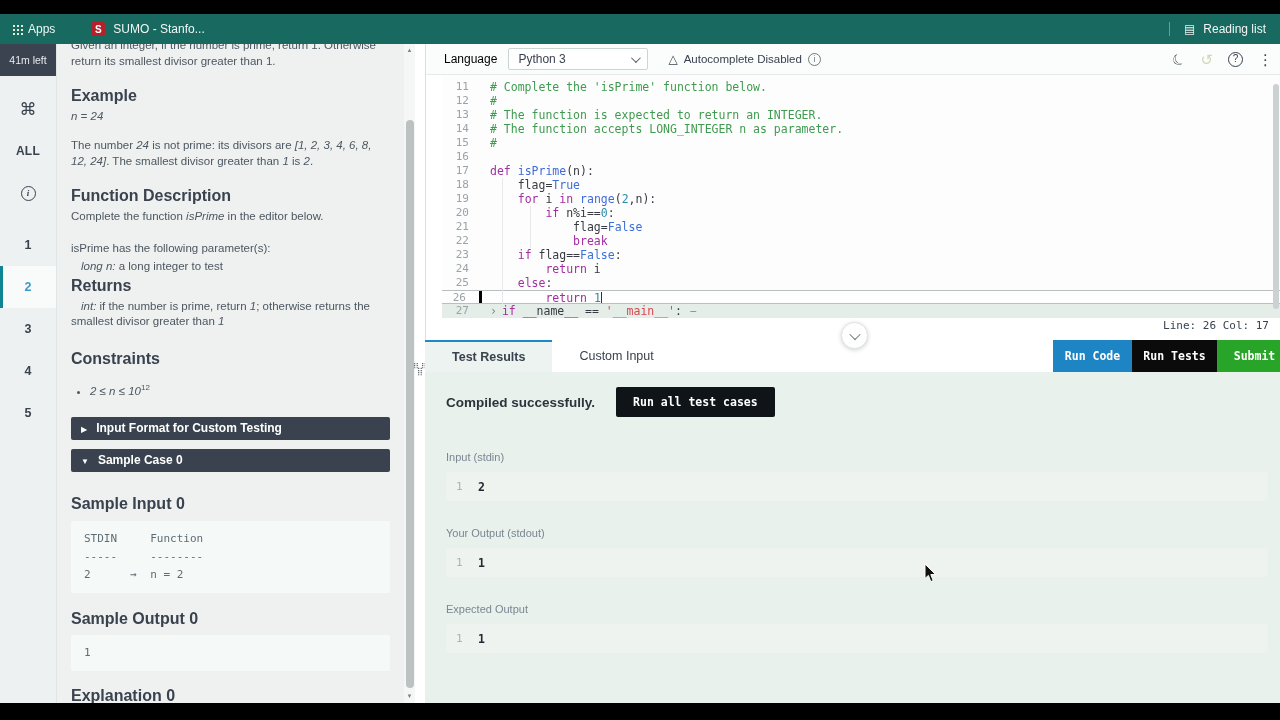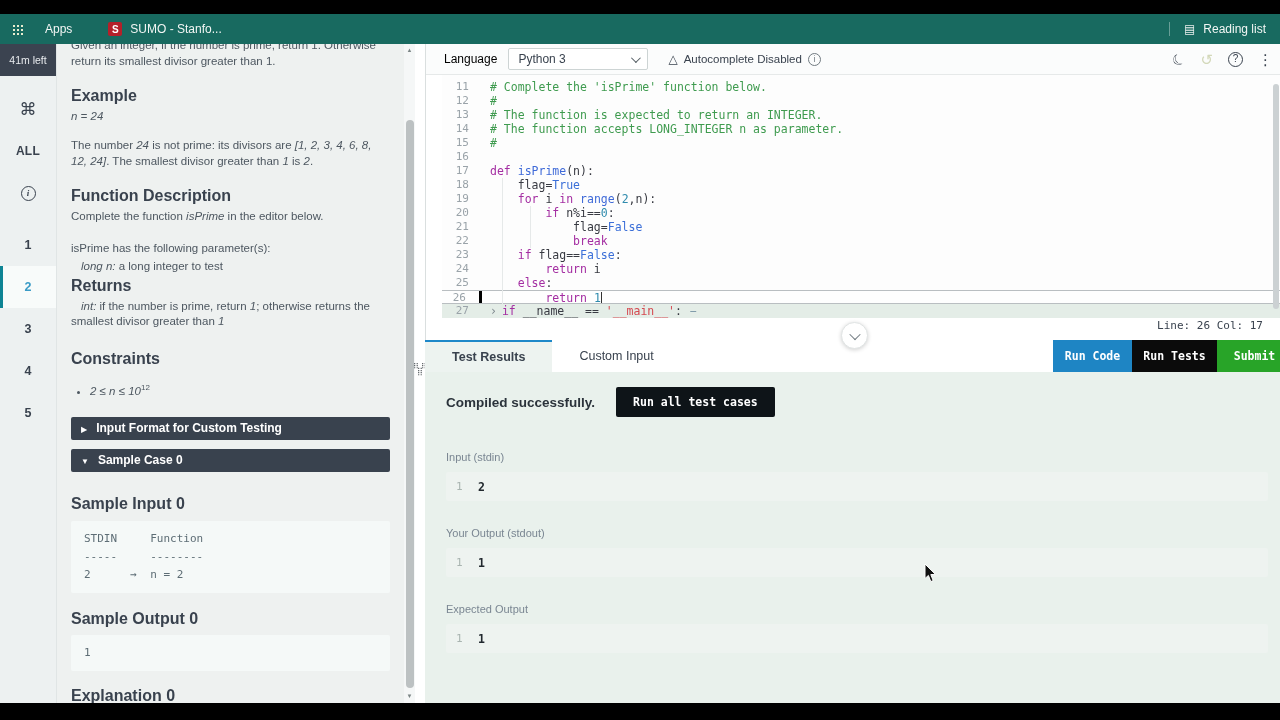--- a/index.html
+++ b/index.html
@@ -8,21 +8,21 @@
             font-family:"Liberation Sans","DejaVu Sans",sans-serif; }
   .mono { font-family:"DejaVu Sans Mono","Liberation Mono",monospace; }
 
   
   .band-top    { position:absolute; left:0; top:0;   width:1280px; height:14px; background:#000; }
   .band-bottom { position:absolute; left:0; top:703px; width:1280px; height:17px; background:#000; }
 
   
   .browser-bar { position:absolute; left:0; top:14px; width:1280px; height:30px; background:#186a60;
                  display:flex; align-items:center; color:#f2f6f4; font-size:12px; }
-  .apps-wrap { display:flex; align-items:center; gap:22px; margin-left:12px; cursor:default; }
+  .apps-wrap { display:flex; align-items:center; gap:5px; margin-left:12px; cursor:default; }
   .grid-ico { width:11px; height:11px;
               background-image:radial-gradient(circle,#e9edcf 1.1px,transparent 1.3px);
               background-size:4px 4px; background-position:0 0; }
   .btab { display:flex; align-items:center; gap:8px; margin-left:26px; height:30px; padding:0 10px; }
   .sumo-logo { width:14px; height:14px; background:#b5202a; border-radius:2px; color:#fff;
                font-weight:bold; font-size:10px; display:flex; align-items:center; justify-content:center; }
   .bb-right { margin-left:auto; display:flex; align-items:center; gap:8px; margin-right:14px; }
   .bb-sep { width:1px; height:14px; background:rgba(255,255,255,.35); margin-right:6px; }
   .read-ico { font-size:12px; line-height:1; color:#e8eeec; }
 
@@ -107,21 +107,21 @@
   .t-c { color:#3f9b4f; } .t-k { color:#a42ea2; } .t-f { color:#3f6ad8; }
   .t-b { color:#3b6fd8; } .t-n { color:#2f8bad; } .t-s { color:#d44950; }
   .crow.current { border-top:1px solid #b9bec1; border-bottom:1px solid #b9bec1; background:#fefefe; }
   .crow.current .gut { border-right:3px solid #000000; }
   .crow.folded { background:#e4ede7; }
   .fold-arrow { color:#7d878d; margin-right:5px; }
   .fold-mark { color:#7d98a8; margin-left:8px; }
   .caret { display:inline-block; width:1px; height:11px; background:#333; vertical-align:-1px; }
   .iguide { position:absolute; width:1px; background:#e6e9e9; }
   .estatus { position:absolute; left:0; top:274px; width:855px; height:16px; background:#fff;
-             font-size:11px; color:#39424e; text-align:right; padding-right:18px; line-height:15px; }
+             font-size:11px; color:#39424e; text-align:right; padding-right:12px; line-height:15px; }
   .escroll { position:absolute; right:1px; top:40px; width:6px; height:225px; background:#ccd1d3;
              border-radius:3px; cursor:pointer; }
 
   
   .chev-btn { position:absolute; left:841px; top:322px; width:27px; height:27px; background:#fff;
               border:1px solid #e0e4e4; border-radius:50%; box-shadow:0 1px 4px rgba(0,0,0,.18);
               display:flex; align-items:center; justify-content:center; cursor:pointer; z-index:5; }
   .chev-btn .c { width:8px; height:8px; border-right:1.6px solid #707a80; border-bottom:1.6px solid #707a80;
                  transform:rotate(45deg) translate(-1px,-1px); }
 

